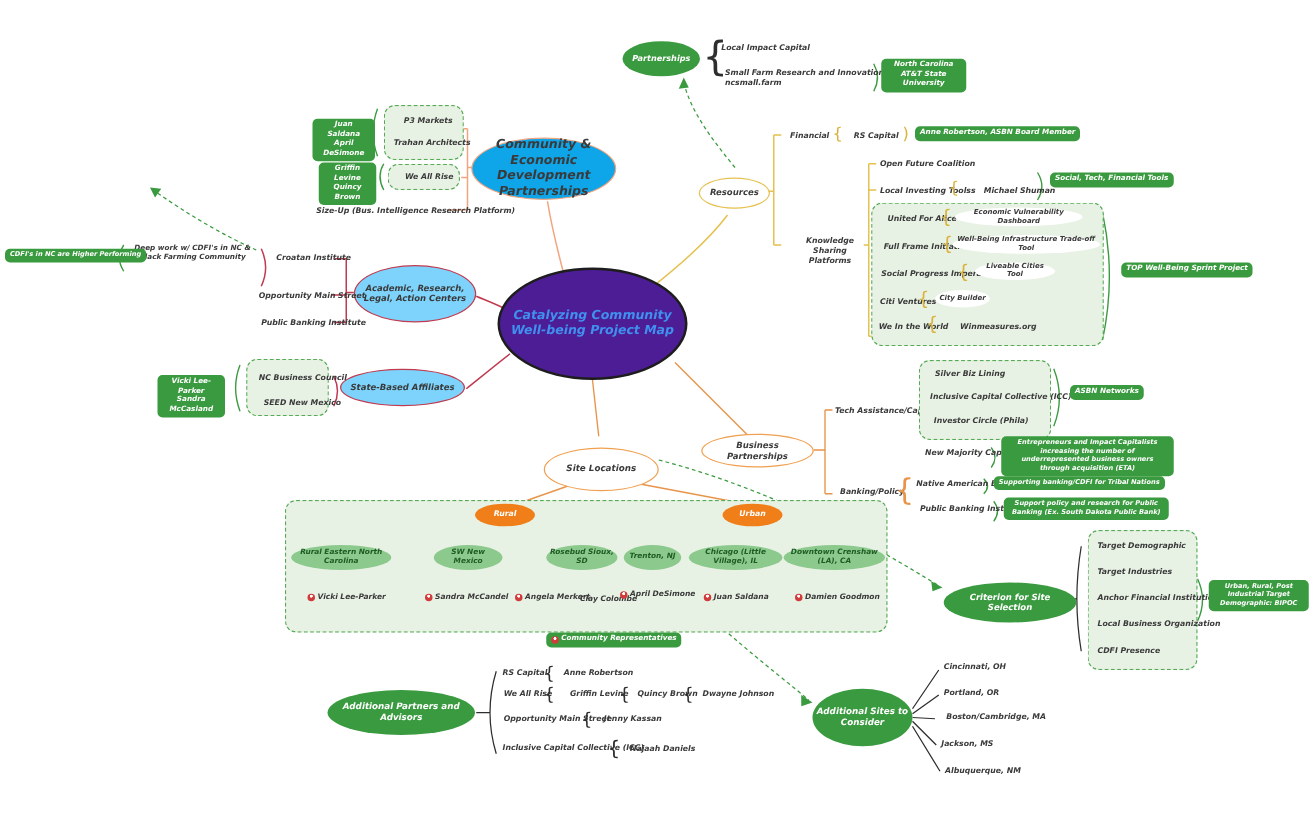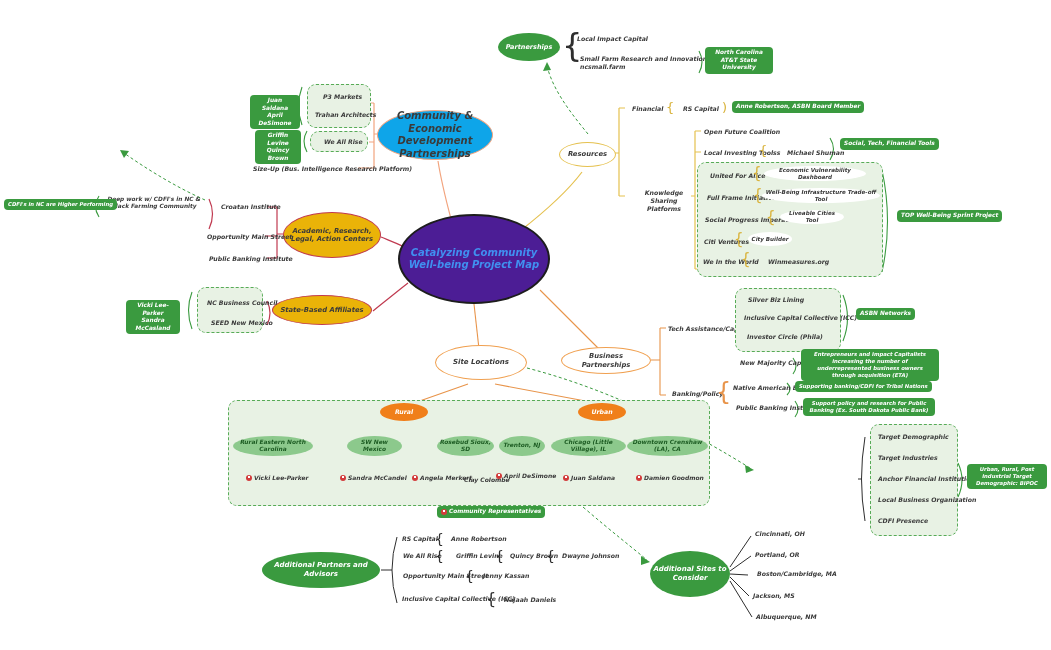--- a/index.html
+++ b/index.html
@@ -9,21 +9,21 @@
   .lbl{position:absolute;font:italic 600 6.2px/1.25 "DejaVu Sans",sans-serif;color:#3a3a3a;white-space:nowrap}
   .lbl.wrap{white-space:normal;text-align:center}
   .lbl.sm{font-size:5.8px}
   .ell{position:absolute;border-radius:50%;display:flex;align-items:center;justify-content:center;
        text-align:center;font-style:italic;font-weight:700;line-height:1.25;padding:2px;box-sizing:border-box}
   .ell.center{border:2.5px solid #1d1d1d;color:#4090f0;font-size:10px;background:#4c1d95}
   .ell.gfill{background:#3a9a3f;color:#fff;font-size:7px}
   .ell.yellowout{border:1.4px solid #e5c14f;color:#3a3a3a;font-size:6.8px;background:#fff}
   .ell.orangeout{border:1.4px solid #f0a050;color:#3a3a3a;font-size:6.8px;background:#fff}
   .ell.salmonout{border:1.4px solid #f2a47e;color:#3a3a3a;font-size:10px;background:#0ea5e9}
-  .ell.crimsonout{border:1.4px solid #c03a50;color:#3a3a3a;font-size:6.8px;background:#eab308}
+  .ell.crimsonout{border:1.4px solid #c03a50;color:#3a3a3a;font-size:6.8px;background:#7dd3fc}
   .ell.site{background:#8cc98c;color:#1d5c23;font-size:5.9px;font-weight:700}
   .ell.tag{background:#f07f1a;color:#fff;font-size:6.2px}
   .ell.white{background:#fff;color:#3a3a3a;font-size:5.6px;font-weight:600}
   .gbox{position:absolute;background:#3a9a3f;color:#fff;font:italic 700 5.8px/1.3 "DejaVu Sans",sans-serif;
         padding:2px 4px;border-radius:4px;white-space:nowrap;box-sizing:border-box}
   .gbox.wrap{white-space:normal;text-align:center}
   .gbox.xs{font-size:5.3px}
   .dash{position:absolute;background:#e8f2e4;border:1.3px dashed #57ab57;border-radius:9px;box-sizing:border-box}
   .br{position:absolute;line-height:1;font-weight:400;color:#2e2e2e}
   .br.y{color:#d9b33c}.br.o{color:#e8944a}
@@ -144,21 +144,21 @@
   <div class="gbox" style="left:856px;top:308px">ASBN Networks</div>
   <div class="lbl" style="left:740px;top:359px">New Majority Capital</div>
   <div class="gbox wrap xs" style="left:801px;top:349px;width:138px">Entrepreneurs and Impact Capitalists increasing the number of underrepresented business owners through acquisition (ETA)</div>
   <div class="lbl" style="left:672px;top:390px">Banking/Policy</div>
   <span class="br o" style="left:716px;top:380px;font-size:24px">{</span>
   <div class="lbl" style="left:733px;top:384px">Native American Bank</div>
   <div class="gbox xs" style="left:795px;top:381px">Supporting banking/CDFI for Tribal Nations</div>
   <div class="lbl" style="left:736px;top:404px">Public Banking Institute</div>
   <div class="gbox wrap xs" style="left:803px;top:398px;width:132px">Support policy and research for Public Banking (Ex. South Dakota Public Bank)</div>
 
-  <div class="ell orangeout" style="left:435px;top:345px;width:92px;height:35px;font-size:7px">Site Locations</div>
+  <div class="ell orangeout" style="left:435px;top:358px;width:92px;height:35px;font-size:7px">Site Locations</div>
   <div class="dash" style="left:228px;top:400px;width:482px;height:106px"></div>
   <div class="ell tag" style="left:380px;top:403px;width:48px;height:18px">Rural</div>
   <div class="ell tag" style="left:578px;top:403px;width:48px;height:18px">Urban</div>
   <div class="ell site" style="left:233px;top:436px;width:80px;height:20px">Rural Eastern North Carolina</div>
   <div class="ell site" style="left:347px;top:436px;width:55px;height:20px">SW New Mexico</div>
   <div class="ell site" style="left:437px;top:436px;width:57px;height:20px">Rosebud Sioux, SD</div>
   <div class="ell site" style="left:499px;top:436px;width:46px;height:20px">Trenton, NJ</div>
   <div class="ell site" style="left:551px;top:436px;width:75px;height:20px">Chicago (Little Village), IL</div>
   <div class="ell site" style="left:627px;top:436px;width:81px;height:20px">Downtown Crenshaw (LA), CA</div>
 
@@ -245,20 +245,21 @@
   <span class="br" style="left:486px;top:591px;font-size:16px">{</span>
   <div class="lbl" style="left:504px;top:596px">Najaah Daniels</div>
 
   <div class="ell gfill" style="left:650px;top:551px;width:80px;height:46px">Additional Sites to Consider</div>
   <div class="lbl" style="left:755px;top:530px">Cincinnati, OH</div>
   <div class="lbl" style="left:755px;top:551px">Portland, OR</div>
   <div class="lbl" style="left:757px;top:570px">Boston/Cambridge, MA</div>
   <div class="lbl" style="left:753px;top:592px">Jackson, MS</div>
   <div class="lbl" style="left:756px;top:613px">Albuquerque, NM</div>
 
+  <div class="ell gfill" style="left:755px;top:466px;width:106px;height:32px;font-size:6.8px">Criterion for Site Selection</div>
   <div class="dash" style="left:870px;top:424px;width:88px;height:112px"></div>
   <div class="lbl" style="left:878px;top:433px">Target Demographic</div>
   <div class="lbl" style="left:878px;top:454px">Target Industries</div>
   <div class="lbl" style="left:878px;top:475px">Anchor Financial Institution</div>
   <div class="lbl" style="left:878px;top:496px">Local Business Organization</div>
   <div class="lbl" style="left:878px;top:517px">CDFI Presence</div>
   <div class="gbox wrap xs" style="left:967px;top:464px;width:80px">Urban, Rural, Post Industrial Target Demographic: BIPOC</div>
 
 </div>
 

